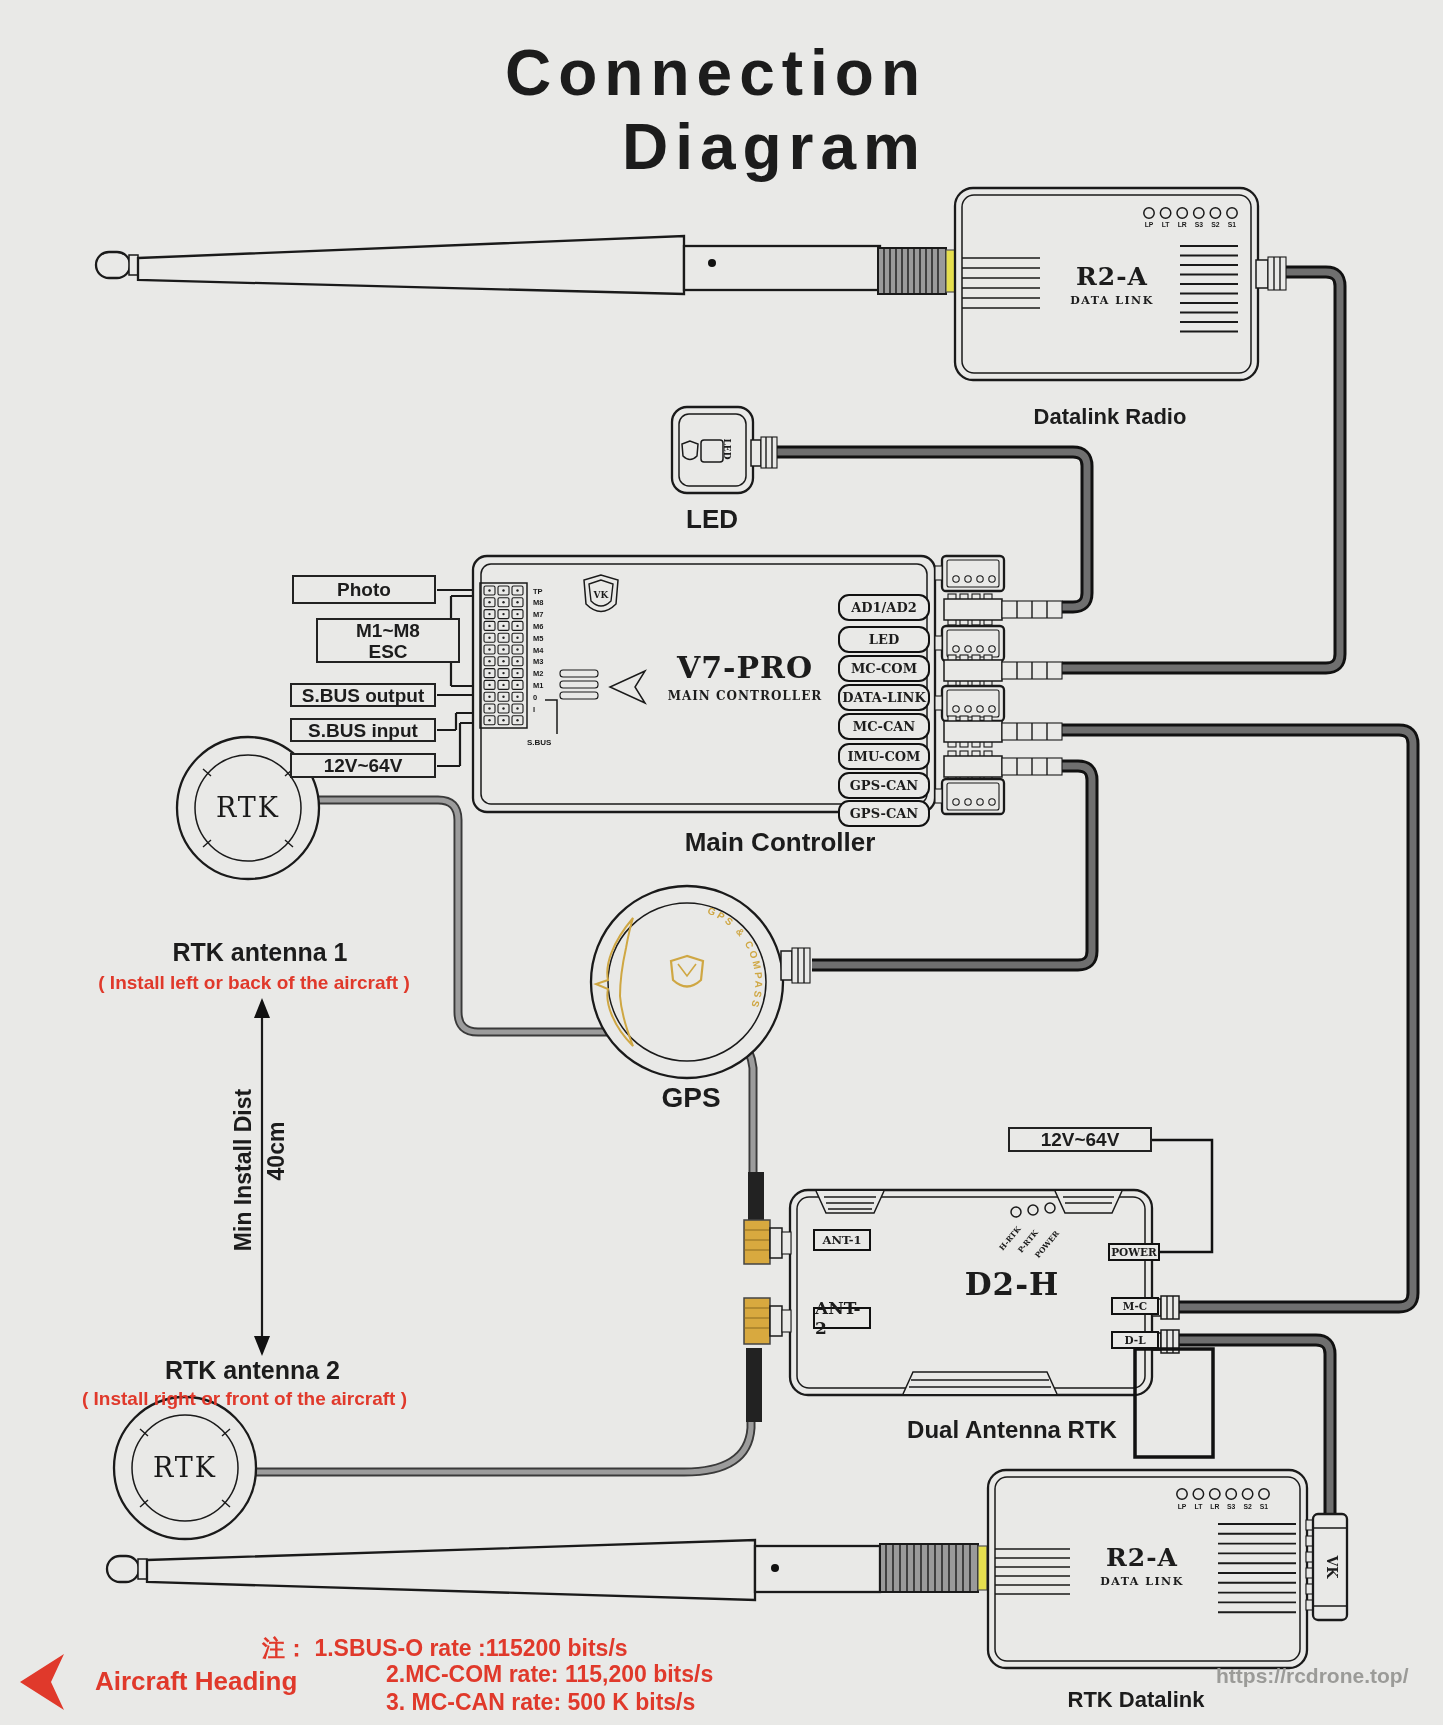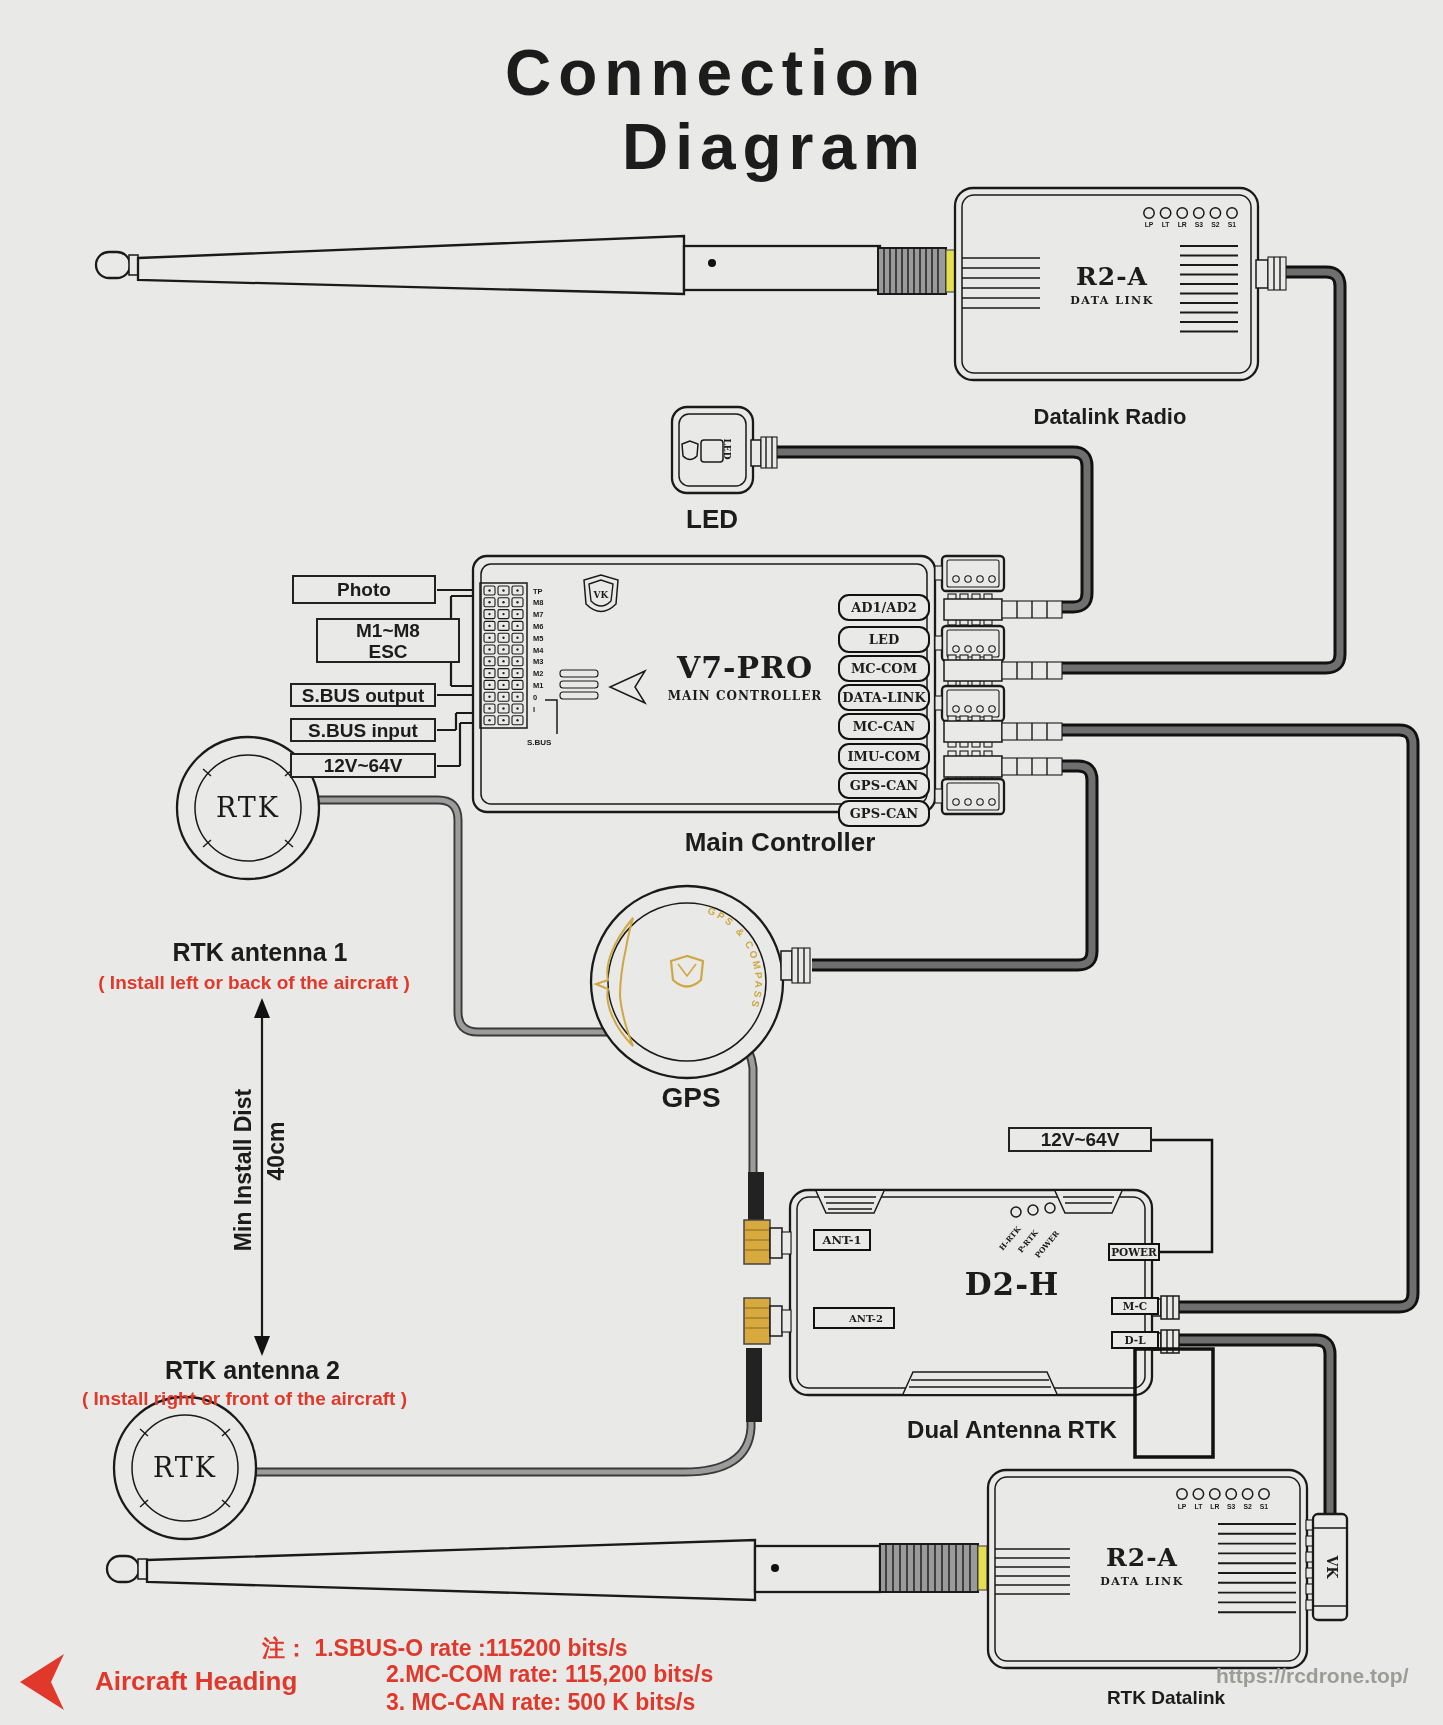--- a/index.html
+++ b/index.html
@@ -389,38 +389,38 @@
 <div class="cap ctr rotccw" style="left:128px;top:1157px;width:230px;height:26px;font-size:23px;">Min Install Dist</div>
 <div class="cap ctr rotccw" style="left:216px;top:1138px;width:120px;height:26px;font-size:23px;">40cm</div>
 
 <div class="lblbox" style="left:1008px;top:1127px;width:140px;height:21px;">
   <span>12V~64V</span>
     </div>
 <div class="cap ctr serif" style="left:944px;top:1266px;width:136px;font-size:31px;letter-spacing:1px;">D2-H</div>
 <div class="tag" style="left:798px;top:1229px;width:54px;height:18px;font-size:11.5px;">
   <span>ANT-1</span>
     </div>
-<div class="tag" style="left:798px;top:1307px;width:54px;height:18px;font-size:10px;padding-left:24px;">
+<div class="tag" style="left:798px;top:1307px;width:54px;height:18px;font-size:17px;">
   <span>ANT-2</span>
     </div>
 <div class="tag" style="left:1093px;top:1243px;width:48px;height:14px;">
   <span>POWER</span>
     </div>
 <div class="tag" style="left:1096px;top:1297px;width:44px;height:14px;">
   <span>M-C</span>
     </div>
 <div class="tag" style="left:1096px;top:1331px;width:44px;height:14px;">
   <span>D-L</span>
     </div>
 <div class="cap ctr" style="left:870px;top:1416px;width:220px;font-size:24px;margin-left:32px;">Dual Antenna RTK</div>
 
 <div class="cap ctr serif" style="left:1090px;top:1543px;width:104px;font-size:25px;letter-spacing:1px;z-index:5;">R2-A</div>
 <div class="cap ctr serif" style="left:1090px;top:1575px;width:104px;font-size:11px;letter-spacing:1.5px;z-index:5;">DATA LINK</div>
 <div class="cap ctr serif rotcw" style="left:1310px;top:1557px;width:40px;height:20px;font-size:14px;z-index:5;">VK</div>
 <div class="gray" style="position:absolute;left:1216px;top:1664px;font-size:21px;">https://rcdrone.top/</div>
-<div class="cap ctr" style="left:1056px;top:1687px;width:220px;font-size:19px;">RTK Datalink</div>
+<div class="cap ctr" style="left:1026px;top:1687px;width:220px;font-size:22px;">RTK Datalink</div>
 
 <div class="cap red" style="left:262px;top:1633px;font-size:23px;">注： 1.SBUS-O rate :115200 bits/s</div>
 <div class="cap red" style="left:386px;top:1661px;font-size:23px;">2.MC-COM rate: 115,200 bits/s</div>
 <div class="cap red" style="left:386px;top:1689px;font-size:23px;">3. MC-CAN rate: 500 K bits/s</div>
 <div class="cap red" style="left:95px;top:1666px;font-size:26px;">Aircraft Heading</div>
 
 </div>
 
 </body></html>

